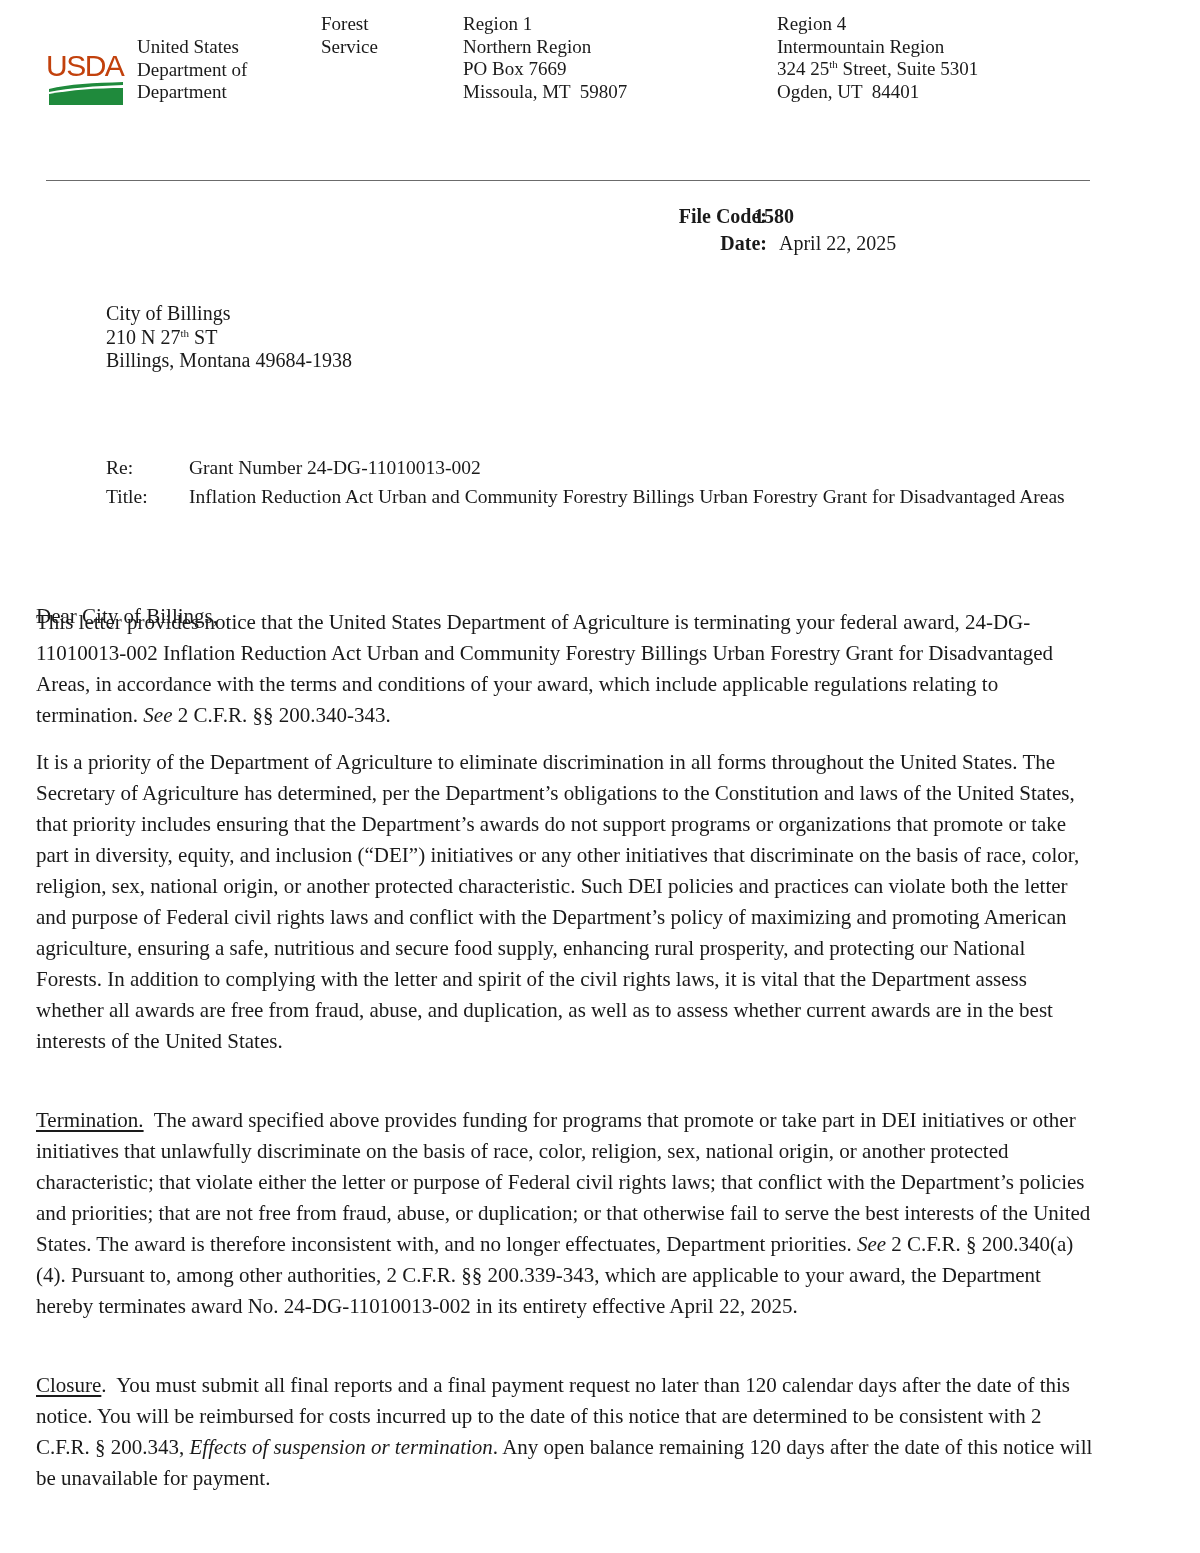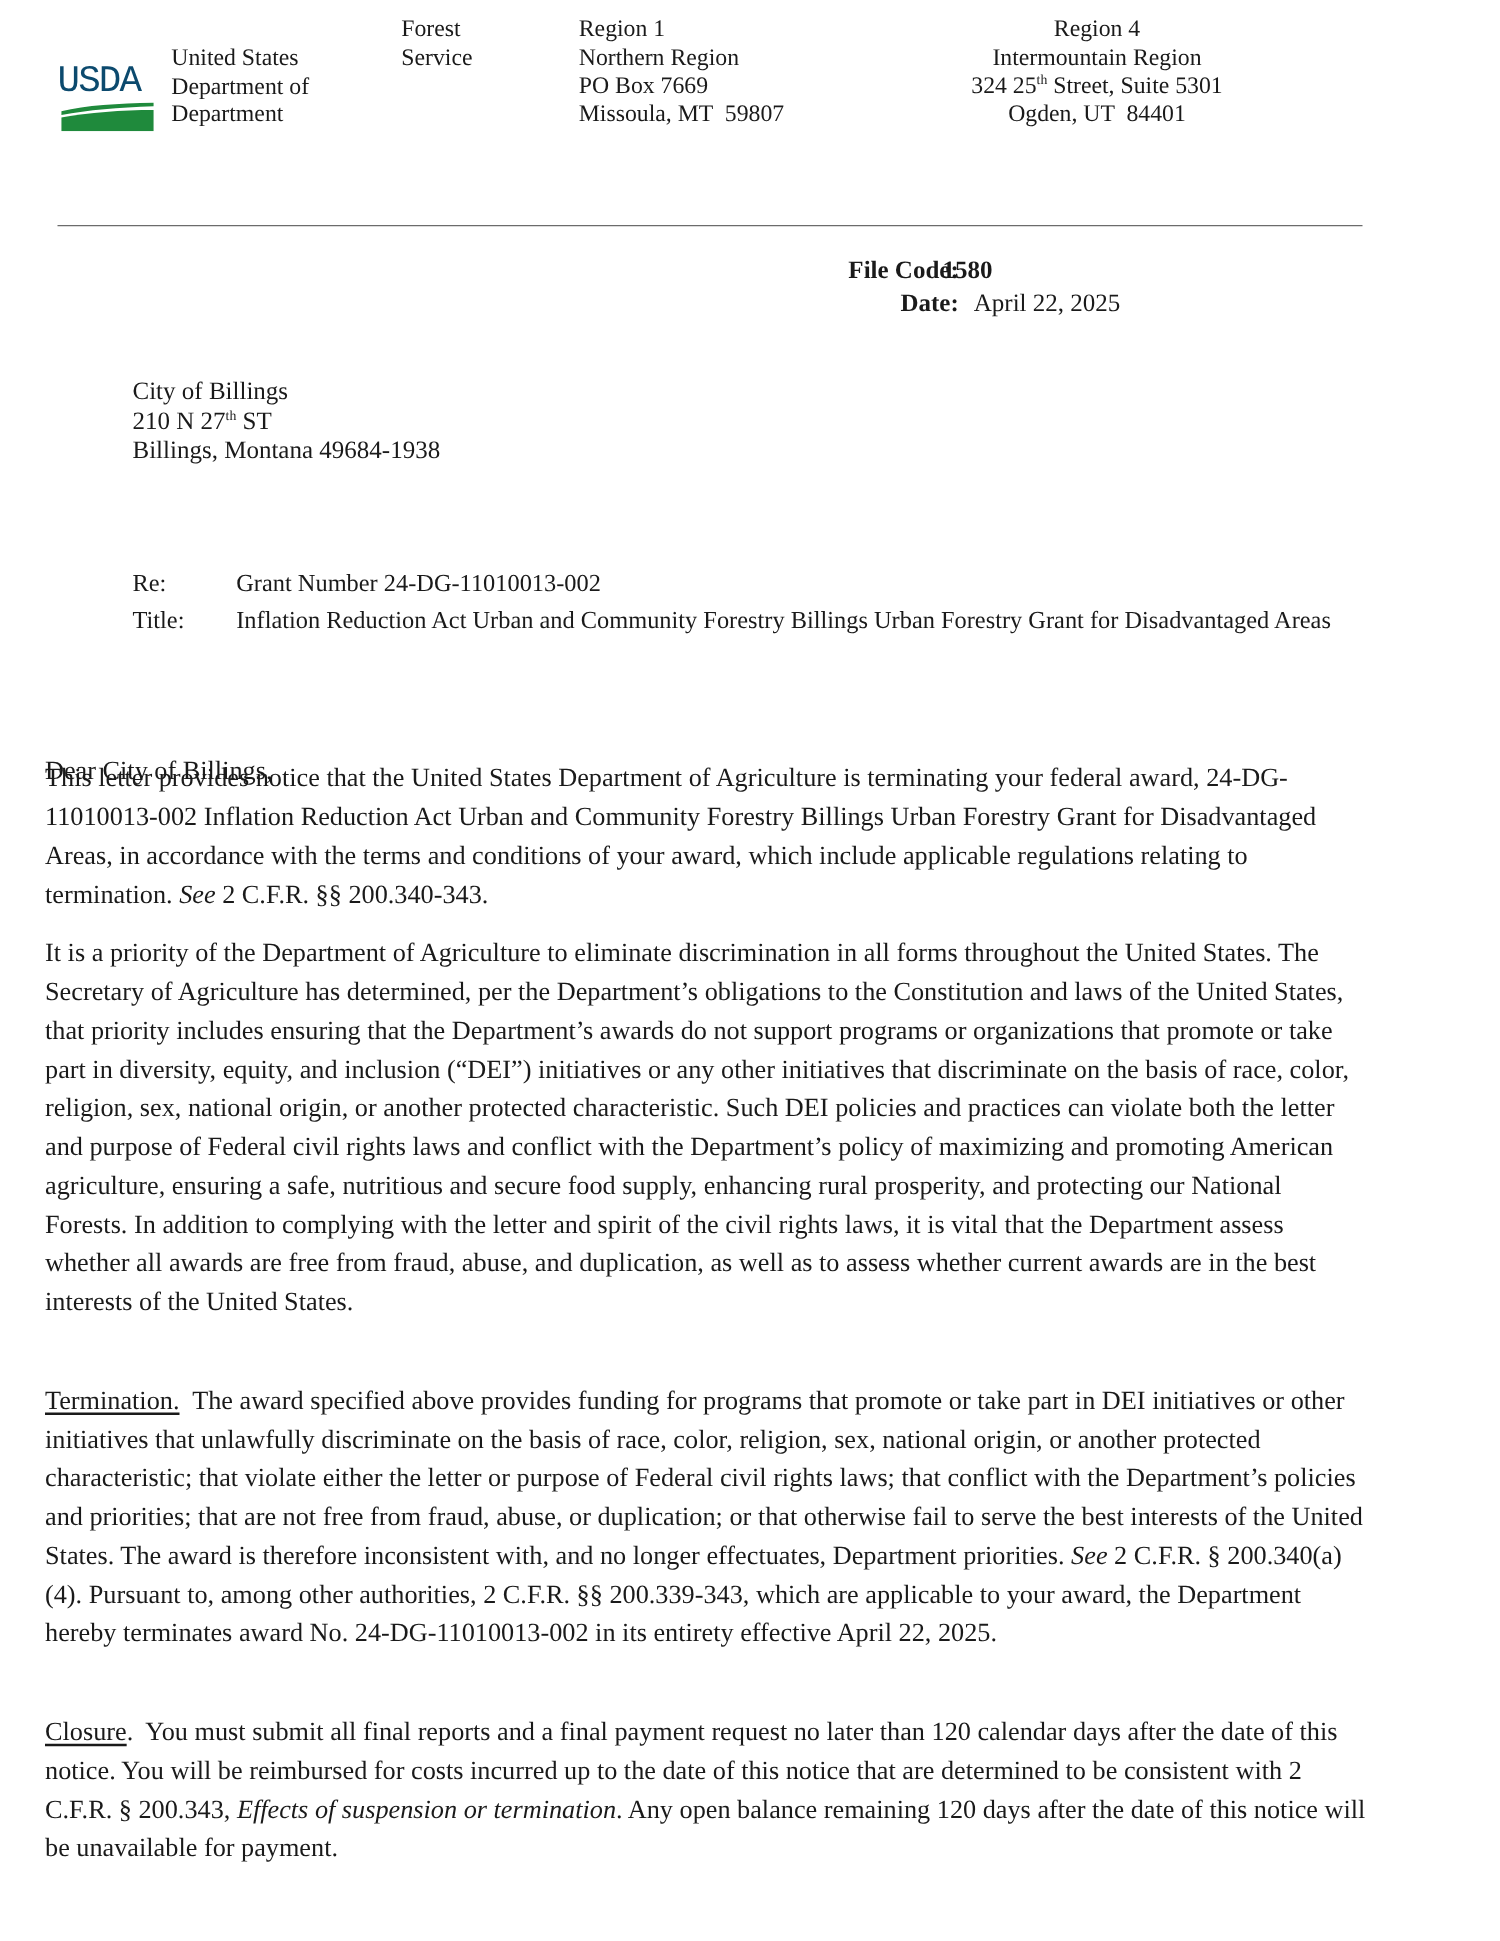--- a/index.html
+++ b/index.html
@@ -28,24 +28,24 @@
     .logo {
       left: 46px;
       top: 54px;
       width: 78px;
       height: 52px;
     }
     .logo-word {
       position: absolute;
       left: 0;
       top: -3px;
-      font-family: Liberation Mono, monospace;
+      font-family: Liberation Sans, sans-serif;
       font-size: 30px;
       letter-spacing: -1.5px;
-      color: #0c4a6e;
+      color: #c2410c;
       font-weight: normal;
       line-height: 30px;
     }
     .logo-field {
       position: absolute;
       left: 3px;
       top: 28px;
       width: 74px;
       height: 23px;
     }
@@ -128,21 +128,21 @@
   <div>Service</div>
 </div>
 
 <div class="abs lh-text" style="left:463px; top:13px;">
   <div>Region 1</div>
   <div>Northern Region</div>
   <div>PO Box 7669</div>
   <div style="white-space:pre;">Missoula, MT  59807</div>
 </div>
 
-<div class="abs lh-text" style="left:777px; top:13px;text-align:center;">
+<div class="abs lh-text" style="left:777px; top:13px;">
   <div>Region 4</div>
   <div>Intermountain Region</div>
   <div style="white-space:pre;"><span>324 25</span><sup>th</sup><span> Street, Suite 5301</span></div>
   <div style="white-space:pre;">Ogden, UT  84401</div>
 </div>
 
 <div class="abs rule"></div>
 
 <div class="abs fc-label" style="left:627px; top:203px;">File Code:</div>
 <div class="abs fc-value" style="left:754px; top:203px;font-weight:bold;">1580</div>

